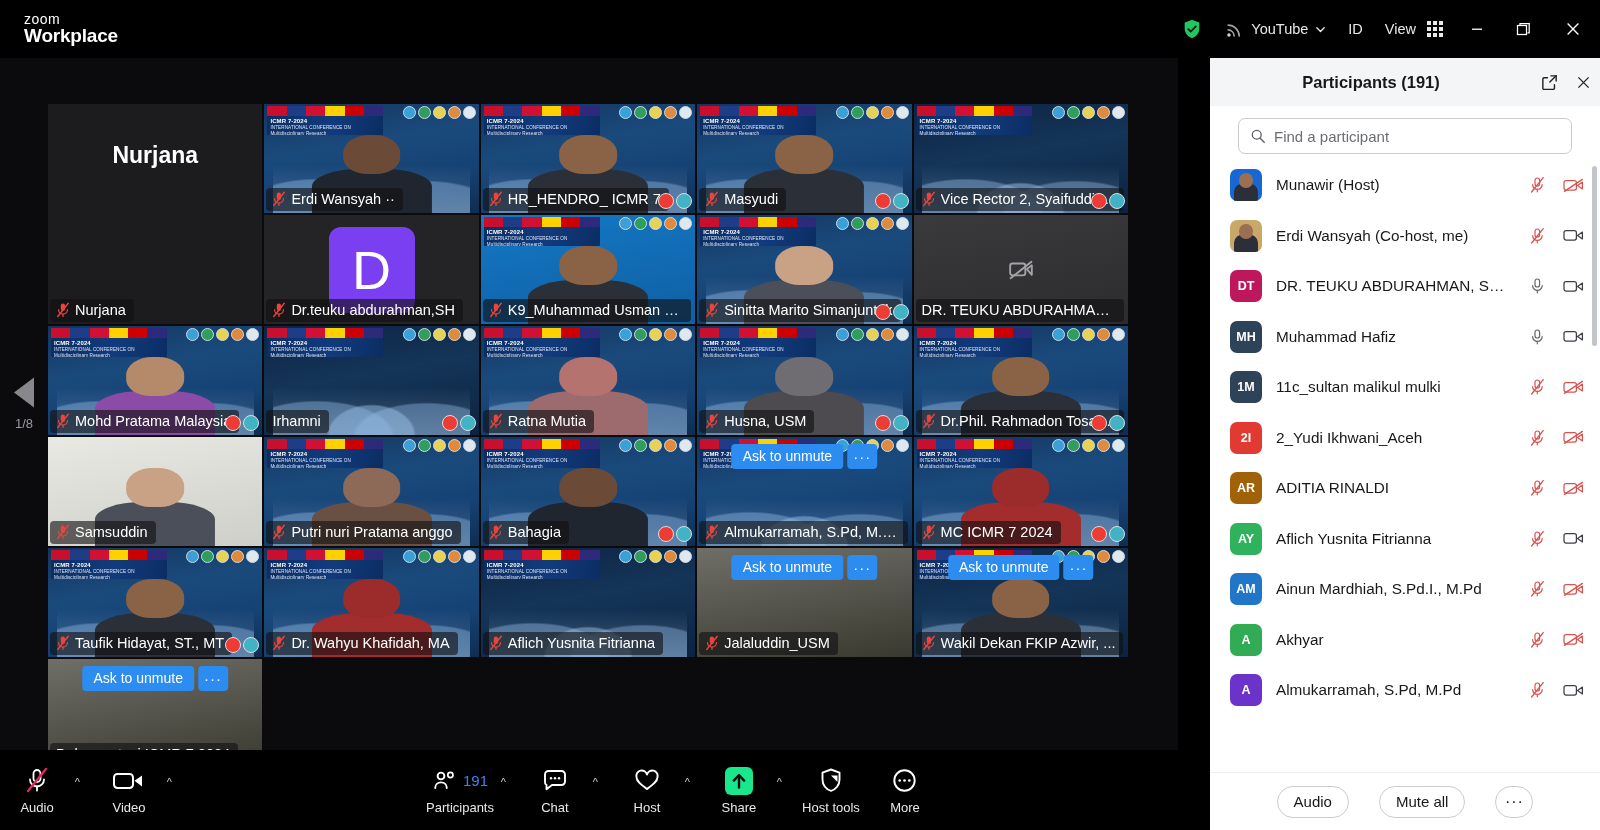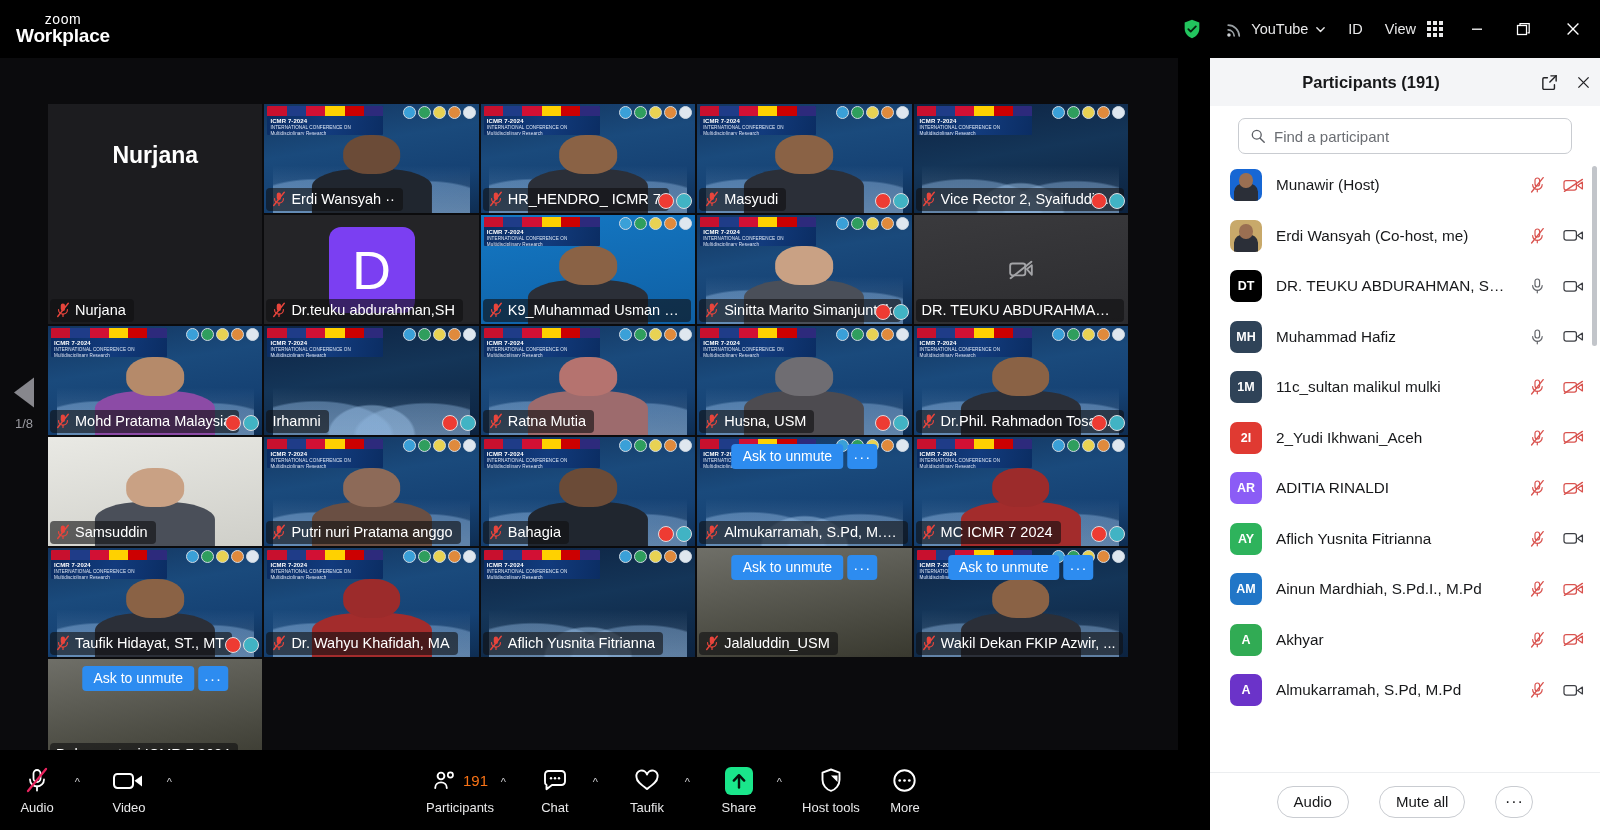--- a/index.html
+++ b/index.html
@@ -10,21 +10,21 @@
     font-family: "Liberation Sans", sans-serif;
     overflow: hidden;
   }
   #app { position: relative; width: 1600px; height: 830px; background: #000; }
 
   
   .titlebar {
     position: absolute; top: 0; left: 0; width: 1600px; height: 58px;
     background: #000; display: flex; align-items: center;
   }
-  .brand { padding-left: 16px; line-height: 1.05; text-align: center; }
+  .brand { padding-left: 24px; line-height: 1.05; }
   .brand-zoom { color: #fff; font-size: 14px; letter-spacing: 0.5px; }
   .brand-wp { color: #fff; font-size: 19px; font-weight: 600; letter-spacing: -0.2px; }
   .tb-right {
     margin-left: auto; display: flex; align-items: center; height: 58px;
   }
   .tb-item {
     display: flex; align-items: center; gap: 7px; height: 58px;
     padding: 0 11px; color: #e9e9ea; font-size: 14.5px; cursor: default;
   }
   .shield-ic { width: 22px; height: 22px; display: block; }
@@ -245,21 +245,21 @@
   }
   .tool {
     position: relative; height: 80px; display: flex; flex-direction: column;
     align-items: center; justify-content: center; gap: 4px; cursor: default;
     min-width: 74px; padding: 0 6px;
   }
   .tool .ticon { height: 30px; display: flex; align-items: center; justify-content: center; }
   .tool .tlabel { color: #e9e9ea; font-size: 13px; }
   .caret { position: absolute; right: -6px; top: 26px; color: #cfcfd2; font-size: 11px; }
   .tool.wcaret { margin-right: 18px; }
-  .pcount { color: #f97316; font-size: 15px; margin-left: 5px; }
+  .pcount { color: #3b82f6; font-size: 15px; margin-left: 5px; }
   .share-sq {
     width: 28px; height: 28px; border-radius: 6px; background: #1ae68b;
     display: flex; align-items: center; justify-content: center;
   }
   .spacer { flex: 1; }
 </style>
 </head>
 <body>
 
 <div id="app">
@@ -1169,21 +1169,21 @@
               </svg>
             </div>
      <div class="pic">
               <svg width="21" height="15" viewBox="0 0 21 15">
   <rect x="1" y="2.6" width="12.4" height="9.6" rx="2.1" stroke="#3d3f44" stroke-width="1.25" fill="none"></rect>
   <path d="M14.6 7.4l4.8-3.3v6.8z" stroke="#3d3f44" stroke-width="1.25" fill="none" stroke-linejoin="round"></path>
               </svg>
             </div>
           </div>
           <div class="prow">
-            <div class="pav" style="background:#000000">DT</div>
+            <div class="pav" style="background:#be185d">DT</div>
             <div class="pname">DR. TEUKU ABDURAHMAN, SH....</div>
      <div class="pic">
               <svg width="15" height="18" viewBox="0 0 15 18">
   <rect x="5" y="2" width="4.6" height="8" rx="2.3" stroke="#64666b" stroke-width="1.2" fill="none"></rect>
   <path d="M2.6 8.6a4.8 4.8 0 009.6 0" stroke="#64666b" stroke-width="1.2" fill="none" stroke-linecap="round"></path>
   <path d="M7.3 13.4v2.4" stroke="#64666b" stroke-width="1.2" stroke-linecap="round"></path>
               </svg>
             </div>
      <div class="pic">
               <svg width="21" height="15" viewBox="0 0 21 15">
@@ -1241,21 +1241,21 @@
             </div>
      <div class="pic">
               <svg width="21" height="15" viewBox="0 0 21 15">
   <rect x="1" y="2.6" width="12.4" height="9.6" rx="2.1" stroke="#d9534f" stroke-width="1.25" fill="none"></rect>
   <path d="M14.6 7.4l4.8-3.3v6.8z" stroke="#d9534f" stroke-width="1.25" fill="none" stroke-linejoin="round"></path>
   <path d="M1.4 13.4L19.4 1.4" stroke="#d9534f" stroke-width="1.35" stroke-linecap="round"></path>
               </svg>
             </div>
           </div>
           <div class="prow">
-            <div class="pav" style="background:#8b5cf6">AR</div>
+            <div class="pav" style="background:#a16207">AR</div>
             <div class="pname">ADITIA RINALDI</div>
      <div class="pic">
               <svg width="15" height="18" viewBox="0 0 15 18">
   <rect x="5" y="2" width="4.6" height="8" rx="2.3" stroke="#d9534f" stroke-width="1.2" fill="none"></rect>
   <path d="M2.6 8.6a4.8 4.8 0 009.6 0" stroke="#d9534f" stroke-width="1.2" fill="none" stroke-linecap="round"></path>
   <path d="M7.3 13.4v2.4" stroke="#d9534f" stroke-width="1.2" stroke-linecap="round"></path>
   <path d="M1.6 16L13.2 1.6" stroke="#d9534f" stroke-width="1.35" stroke-linecap="round"></path>
               </svg>
             </div>
      <div class="pic">
@@ -1403,21 +1403,21 @@
       <div class="tlabel">Chat</div>
       <div class="caret">^</div>
     </div>
 
     <div class="tool wcaret">
       <div class="ticon">
         <svg width="28" height="25" viewBox="0 0 28 25">
           <path d="M14 21C9 17.4 3.5 13.6 3.5 9.2A5 5 0 0114 6.6 5 5 0 0124.5 9.2C24.5 13.6 19 17.4 14 21z" stroke="#fff" stroke-width="1.9" fill="none" stroke-linejoin="round"></path>
         </svg>
       </div>
-      <div class="tlabel">Taufik</div>
+      <div class="tlabel">Host</div>
       <div class="caret">^</div>
     </div>
 
     <div class="tool wcaret">
       <div class="ticon">
         <div class="share-sq">
           <svg width="16" height="18" viewBox="0 0 16 18">
             <path d="M8 15.5V4" stroke="#04110a" stroke-width="2.4" stroke-linecap="round"></path>
             <path d="M2.8 8.6L8 3.2l5.2 5.4" stroke="#04110a" stroke-width="2.4" fill="none" stroke-linecap="round" stroke-linejoin="round"></path>
           </svg>

